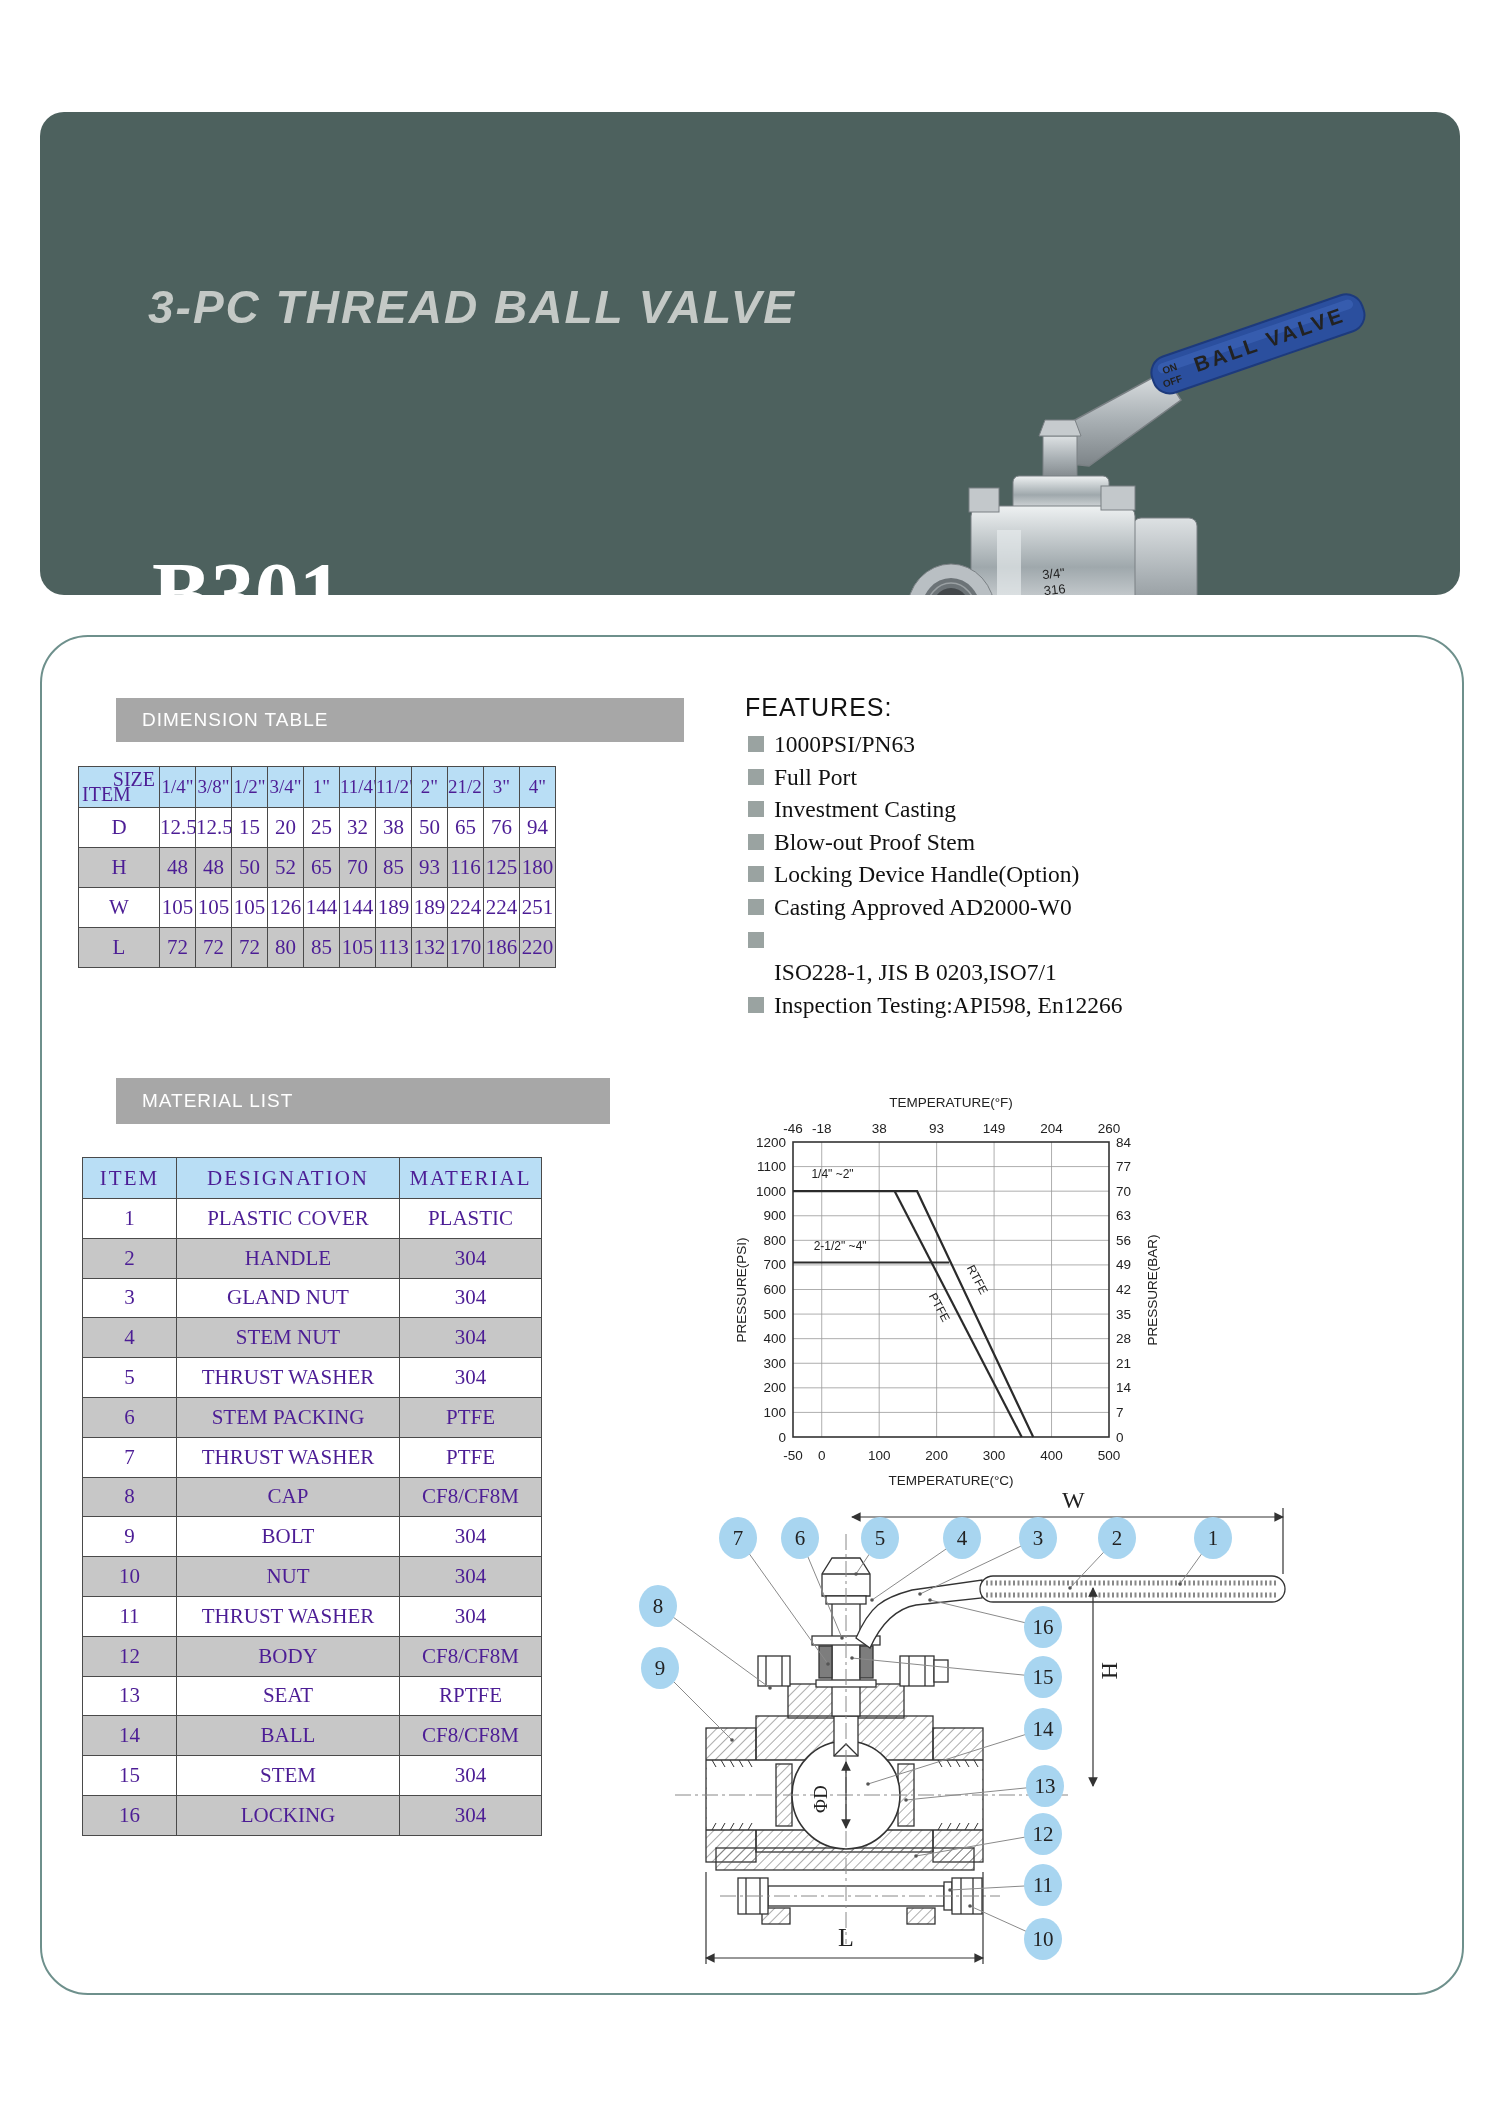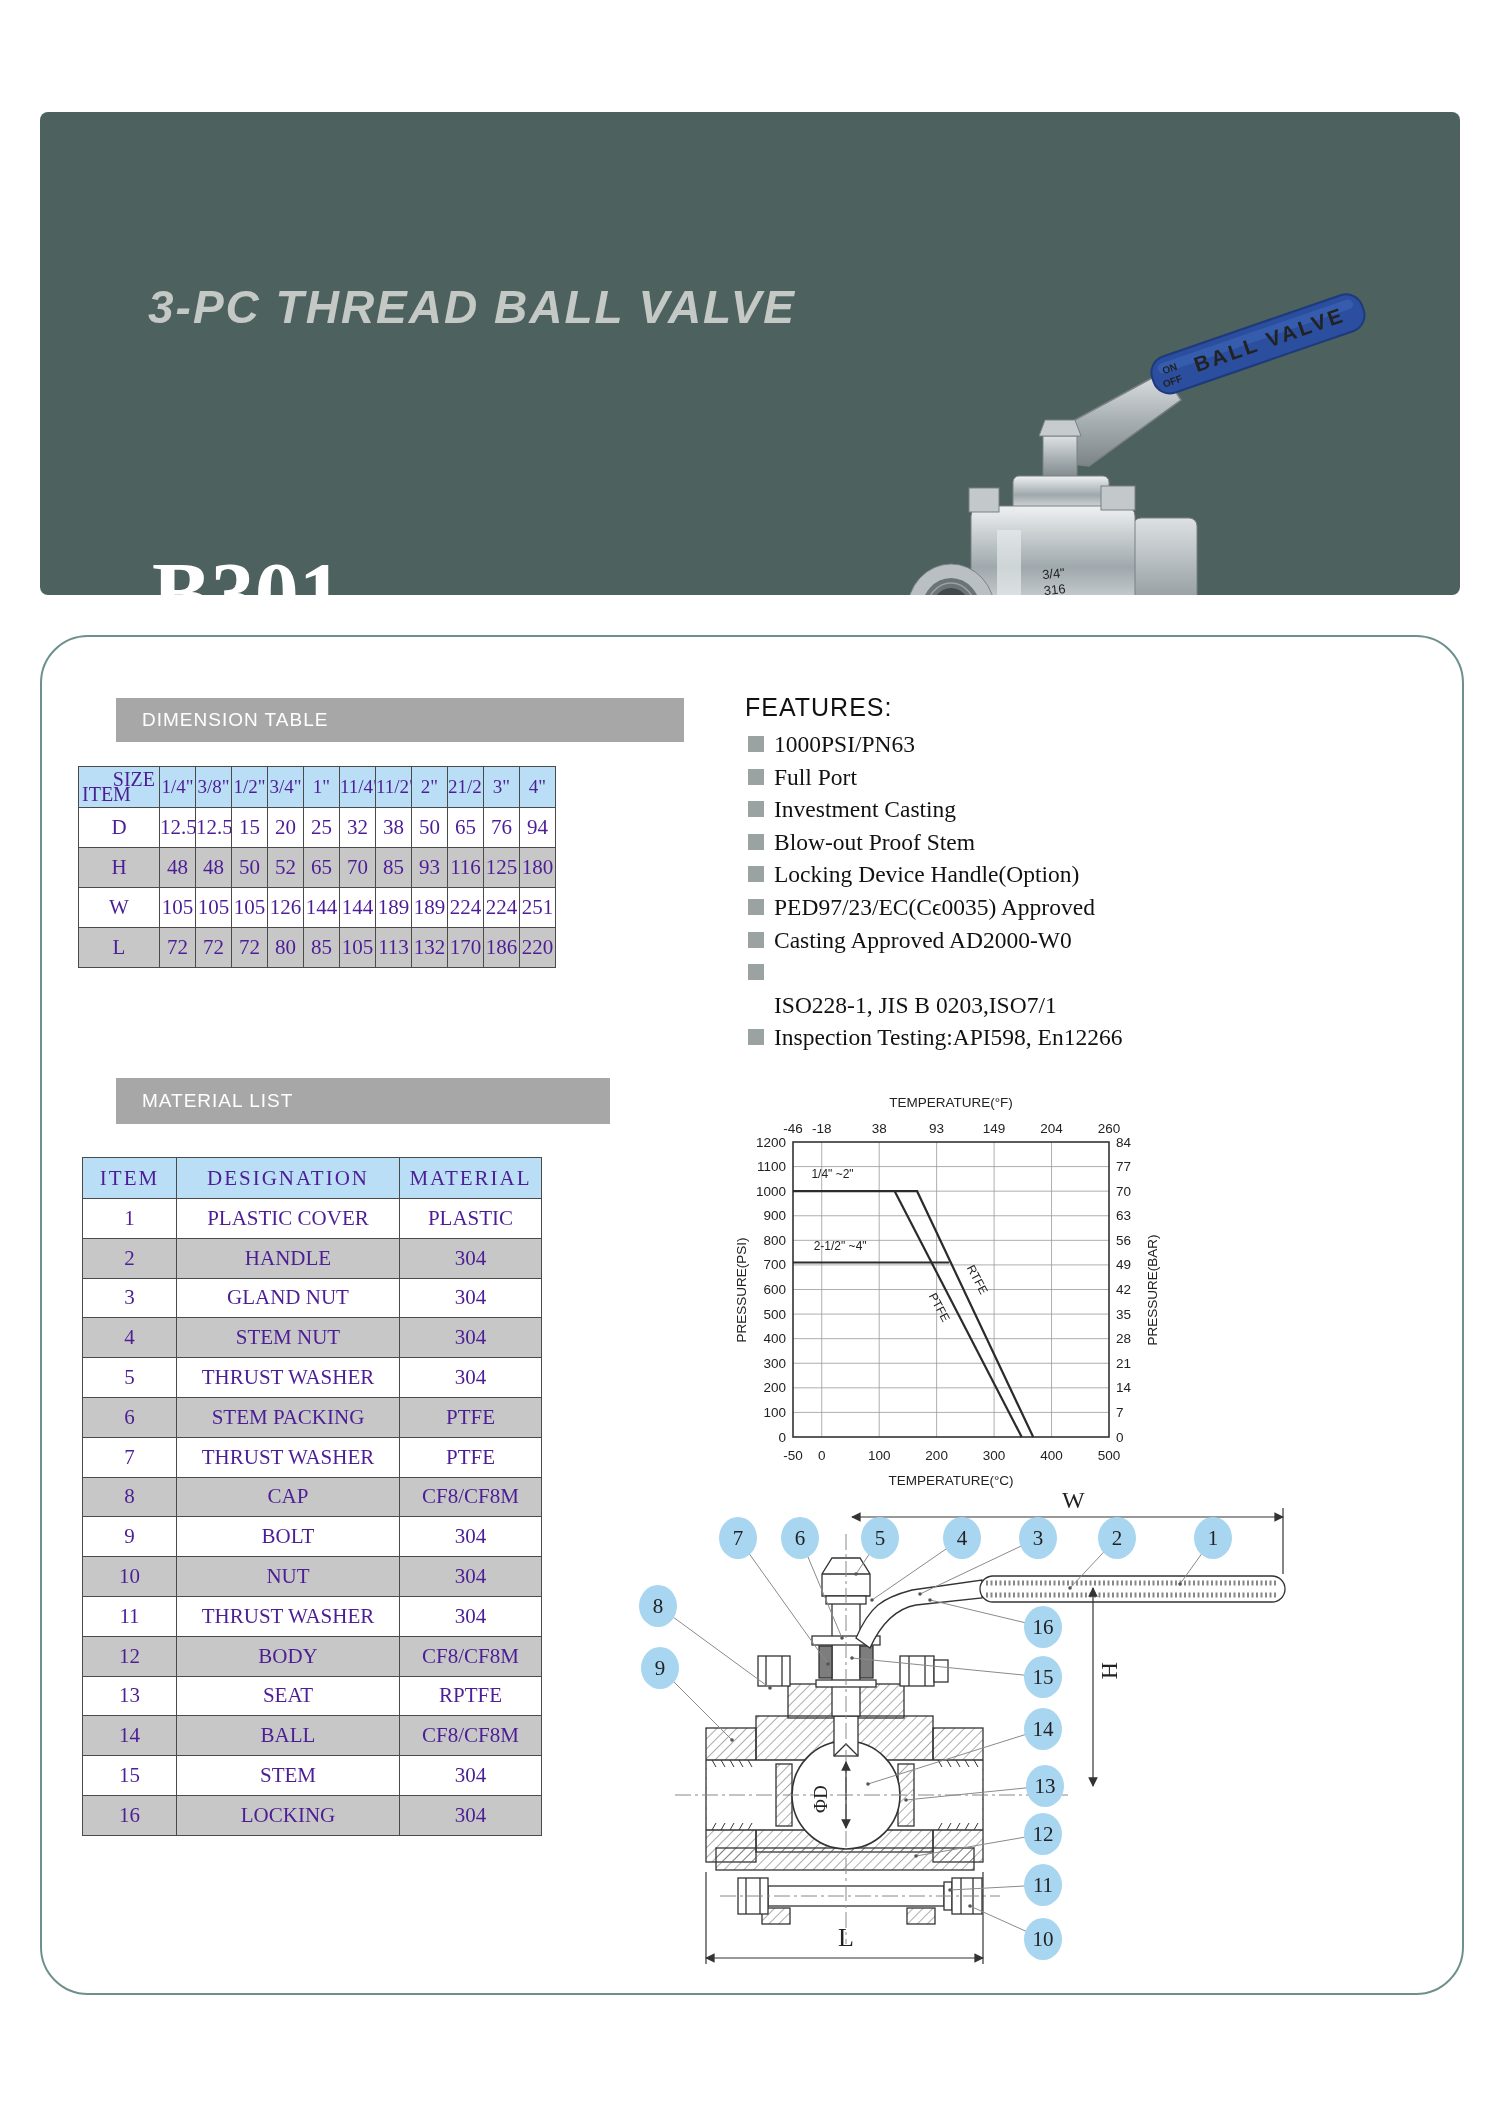--- a/index.html
+++ b/index.html
@@ -1,20 +1,20 @@
 <!DOCTYPE html>
 <html><head>
 <meta charset="utf-8">
 <style>
   html,body{margin:0;padding:0;background:#fff;}
   body{width:1500px;height:2119px;position:relative;font-family:"Liberation Serif",serif;color:#222;}
   .abs{position:absolute;}
 
   
-  .banner{left:40px;top:112px;width:1420px;height:483px;background:#4d615e;border-radius:8px;overflow:hidden;}
+  .banner{left:40px;top:112px;width:1420px;height:483px;background:#4d615e;border-radius:24px;overflow:hidden;}
   .banner-title{left:108px;top:168px;font-family:"Liberation Sans",sans-serif;font-weight:bold;font-style:italic;
     font-size:46px;letter-spacing:2px;color:#c4c9c6;white-space:nowrap;}
   .model{left:112px;top:438px;font-family:"Liberation Serif",serif;font-weight:bold;font-size:88px;color:#fff;line-height:1;}
   .photo{left:865px;top:118px;width:480px;height:445px;}
 
   
   .panel{left:40px;top:635px;width:1420px;height:1356px;background:#fff;border:2px solid #6e908c;border-radius:48px;}
 
   .graybar{background:#a7a7a7;color:#fff;font-family:"Liberation Sans",sans-serif;
     display:flex;align-items:center;padding-left:26px;font-size:19px;letter-spacing:1px;margin-left:28px;}
@@ -208,24 +208,20 @@
       <span class="bullet"></span>
       <span>Investment Casting</span>
     </div>
     <div class="feat-li">
       <span class="bullet"></span>
       <span>Blow-out Proof Stem</span>
     </div>
     <div class="feat-li">
       <span class="bullet"></span>
       <span>Locking Device Handle(Option)</span>
-    </div>
-    <div class="feat-li">
-      <span class="bullet"></span>
-      <span>PED97/23/EC(Cϵ0035) Approved</span>
     </div>
     <div class="feat-li">
       <span class="bullet"></span>
       <span>Casting Approved AD2000-W0</span>
     </div>
     <div class="feat-li">
       <span class="bullet"></span>
     </div>
     <div class="feat-li cont">
       <span class="bullet"></span>

